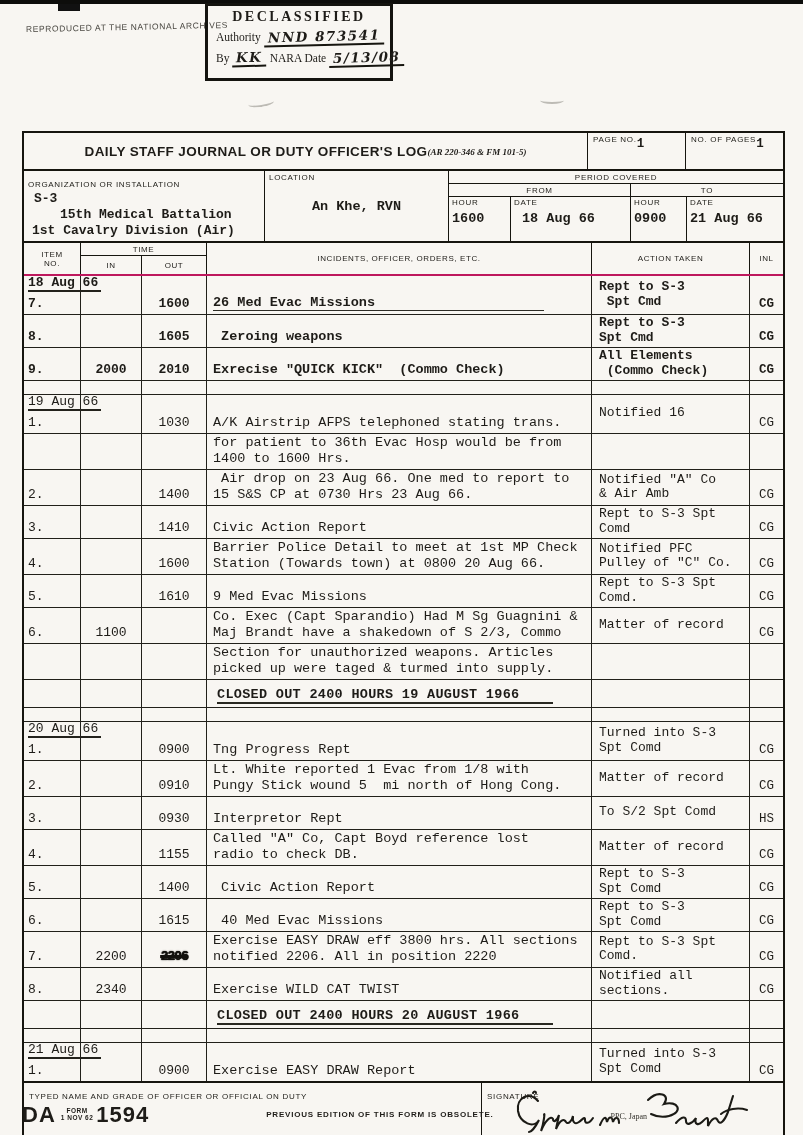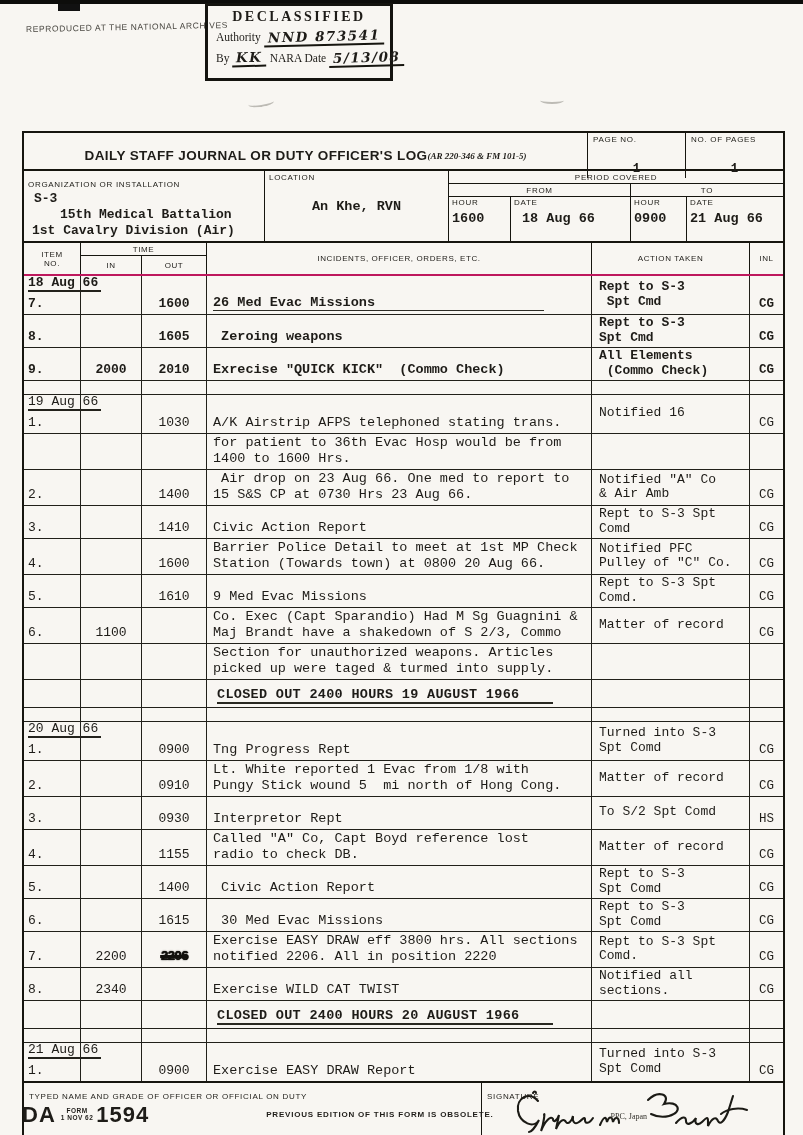--- a/index.html
+++ b/index.html
@@ -24,21 +24,21 @@
 
   
   .form{position:absolute;top:131px;left:22px;width:763px;border:2.5px solid #16150f;
         box-sizing:border-box;background:transparent;display:flex;flex-direction:column;}
   .lbl{font-size:8px;letter-spacing:.7px;color:#23221d;}
 
   .titlerow{display:grid;grid-template-columns:1fr 98px 97px;border-bottom:2px solid #16150f;height:36px;}
   .titlecell{display:flex;align-items:center;justify-content:center;border-right:1.5px solid #16150f;}
   .form-title{font-weight:700;font-size:13.5px;letter-spacing:.4px;}
   .form-subtitle{font-family:"Liberation Serif",serif;font-style:italic;font-weight:700;font-size:9px;margin-top:1px;}
-  .pagecell{display:flex;flex-direction:column;padding:2px 5px;border-right:1.5px solid #16150f;gap:16px;}
+  .pagecell{display:flex;flex-direction:row;padding:2px 5px;border-right:1.5px solid #16150f;}
   .pagecell:last-child{border-right:none;}
   .pageval{font-weight:700;font-size:12.5px;text-align:center;margin-top:2px;font-family:"Liberation Mono",monospace;}
 
   .orgrow{display:grid;grid-template-columns:241px 184px 1fr;border-bottom:2px solid #16150f;height:70px;}
   .orgcell{border-right:1.5px solid #16150f;padding:2px 4px;box-sizing:border-box;}
   .orgline{font-family:"Liberation Mono",monospace;font-weight:700;font-size:13px;line-height:16px;white-space:pre;margin-left:32px;}
   .loccell{border-right:1.5px solid #16150f;padding:2px 4px;box-sizing:border-box;display:flex;flex-direction:column;}
   .locval{font-family:"Liberation Mono",monospace;font-weight:700;font-size:13.5px;margin:auto;padding-bottom:8px;}
   .period{display:flex;flex-direction:column;}
   .p-label{text-align:center;border-bottom:1.5px solid #16150f;font-size:8px;letter-spacing:.7px;
@@ -492,21 +492,21 @@
         </div>
         <div class="jrow">
           <div class="jcell ci">
             <span class="itemno">6.</span>
           </div>
           <div class="jcell ct"></div>
           <div class="jcell ct">
             <span>1615</span>
           </div>
           <div class="jcell cinc">
-            <div class="tline"> 30 Med Evac Missions</div>
+            <div class="tline"> 40 Med Evac Missions</div>
           </div>
           <div class="jcell cact">
             <div>Rept to S-3</div>
             <div>Spt Comd</div>
           </div>
           <div class="jcell cinl">CG</div>
         </div>
         <div class="jrow">
           <div class="jcell ci">
             <span class="itemno">7.</span>

